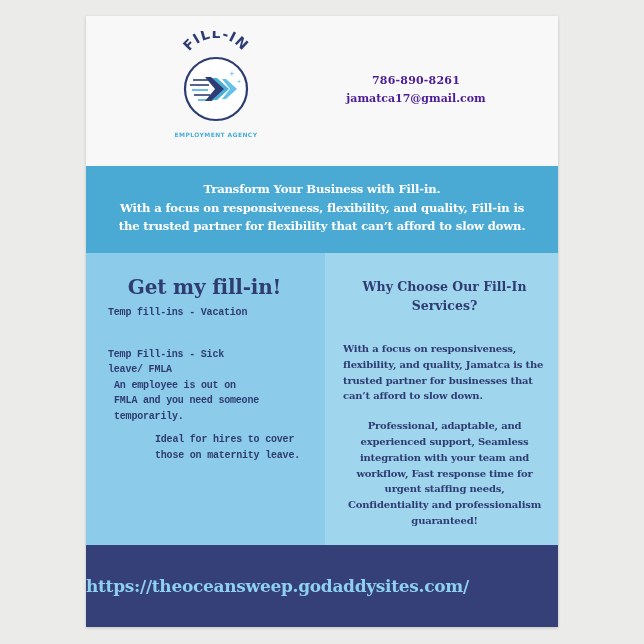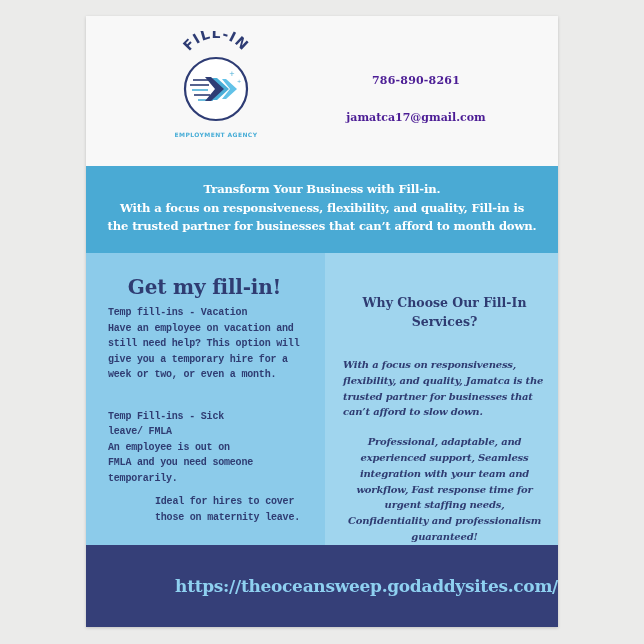--- a/index.html
+++ b/index.html
@@ -17,46 +17,46 @@
     .header { position: absolute; left: 0; top: 0; width: 472px; height: 150px; background: #f8f8f8; }
     .logo { position: absolute; left: 85px; top: 15px; width: 90px; height: 110px; }
     .logo svg { display: block; }
     .logo-sub {
       position: absolute; left: 0; top: 100px; width: 90px; text-align: center;
       font-family: "DejaVu Sans", sans-serif; font-size: 6px; font-weight: bold;
       color: #4aaed7; letter-spacing: 0.4px; white-space: nowrap;
     }
     .contact { position: absolute; left: 240px; top: 58px; width: 180px; text-align: center; color: #4c1d95; font-weight: bold; }
     .contact .phone { font-size: 11px; letter-spacing: 0.2px; }
-    .contact .email { font-size: 11px; margin-top: 24px; }
+    .contact .email { font-size: 11px; margin-top: 5px; }
 
     .banner {
       position: absolute; left: 0; top: 150px; width: 472px; height: 113px;
       background: #4aaad4; color: #ffffff; text-align: center;
       font-weight: bold; font-size: 11.6px; line-height: 18.5px;
       padding-top: 14px; box-sizing: border-box; letter-spacing: -0.15px;
     }
     .col-left {
       position: absolute; left: 0; top: 237px; width: 239px; height: 292px;
       background: #8ccbea; color: #2f3c72; box-sizing: border-box; padding: 22px 12px 4px 22px;
     }
     .col-right {
       position: absolute; left: 239px; top: 237px; width: 233px; height: 292px;
-      background: #a0d5ee; color: #2f3c72; box-sizing: border-box; padding: 40px 12px 0 18px;
+      background: #a0d5ee; color: #2f3c72; box-sizing: border-box; padding: 24px 12px 0 18px;
     }
     .col-left h2 { margin: 0 0 6px 0; font-size: 20px; text-align: center; font-weight: bold; padding-right: 12px; letter-spacing: -0.2px; }
     .item { font-size: 10px; font-weight: bold; line-height: 15.5px; margin-bottom: 8px; letter-spacing: -0.2px; font-family: Liberation Mono, monospace; }
     .col-right h3 { margin: 0; font-size: 12.5px; font-weight: bold; text-align: center; line-height: 19px; padding: 0 10px; }
-    .col-right p { margin: 0; font-size: 10px; font-weight: bold; line-height: 15.8px; letter-spacing: -0.2px; font-style: italic; }
+    .col-right p { margin: 0; font-size: 10px; font-weight: bold; line-height: 15.8px; letter-spacing: -0.2px; }
     .col-right p.p1 { margin-top: 26px; }
     .col-right p.p2 { margin-top: 14px; text-align: center; }
 
     .footer {
       position: absolute; left: 0; top: 529px; width: 472px; height: 82px;
-      background: #353f78; display: flex; align-items: center; justify-content: flex-end;
+      background: #353f78; display: flex; align-items: center; justify-content: flex-start;
     }
     .footer .url { color: #8ed0f0; font-weight: bold; font-size: 17px; letter-spacing: -0.3px; }
   </style>
 </head>
 <body>
 
 <div class="paper">
 
   <div class="header">
     <div class="logo">
@@ -87,32 +87,31 @@
 
     <div class="contact">
       <div class="phone">786-890-8261</div>
       <div class="email">jamatca17@gmail.com</div>
     </div>
   </div>
 
   <div class="banner">
     <div>Transform Your Business with Fill-in.</div>
     <div>With a focus on responsiveness, flexibility, and quality, Fill-in is</div>
-    <div>the trusted partner for businesses that can’t afford to month down.</div>
+    <div>the trusted partner for flexibility that can’t afford to slow down.</div>
   </div>
 
   <div class="col-left">
     <h2>Get my fill-in!</h2>
     <div class="item">
       <div>Temp fill-ins - Vacation</div>
-      <div>Have an employee on vacation and still need help? This option will give you a temporary hire for a week or two, or even a month.</div>
     </div>
     <div class="item">
       <div style="width:150px;margin-top:26px;">Temp Fill-ins - Sick leave/ FMLA</div>
-      <div style="width:150px;">An employee is out on FMLA and you need someone temporarily.</div>
+      <div style="width:150px;margin-left:6px;">An employee is out on FMLA and you need someone temporarily.</div>
     </div>
     <div class="item">
       <div style="width:150px;margin-left:47px;">Ideal for hires to cover those on maternity leave.</div>
     </div>
   </div>
 
   <div class="col-right">
     <h3>Why Choose Our Fill-In Services?</h3>
     <p class="p1">With a focus on responsiveness, flexibility, and quality, Jamatca is the trusted partner for businesses that can’t afford to slow down.</p>
     <p class="p2">Professional, adaptable, and experienced support, Seamless integration with your team and workflow, Fast response time for urgent staffing needs, Confidentiality and professionalism guaranteed!</p>

